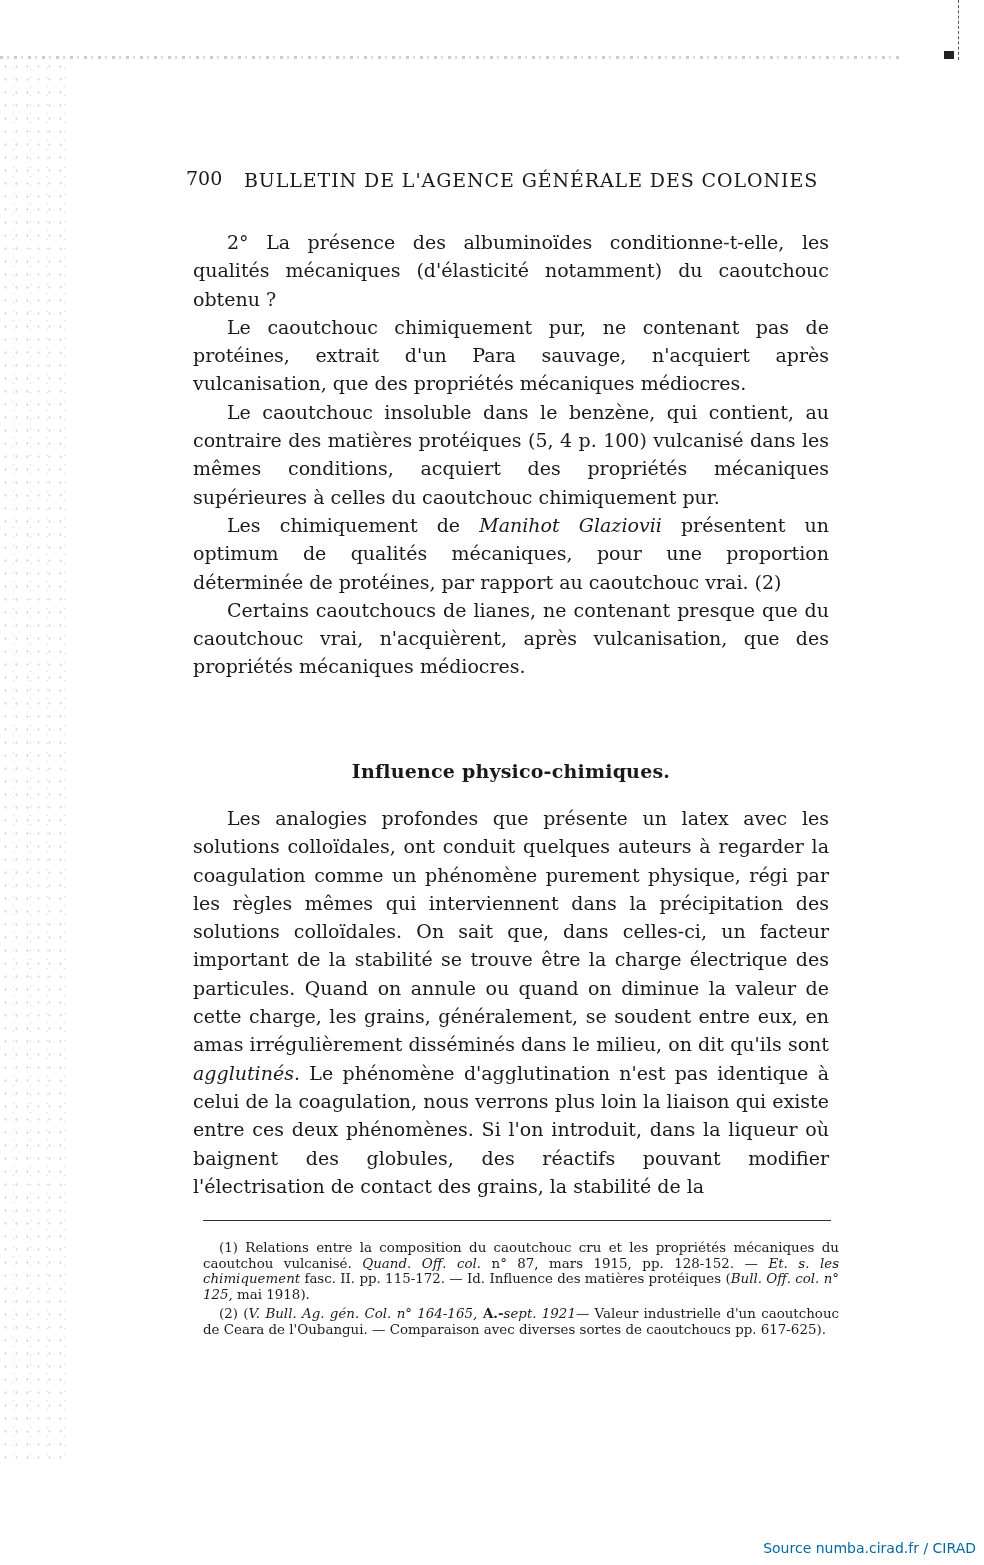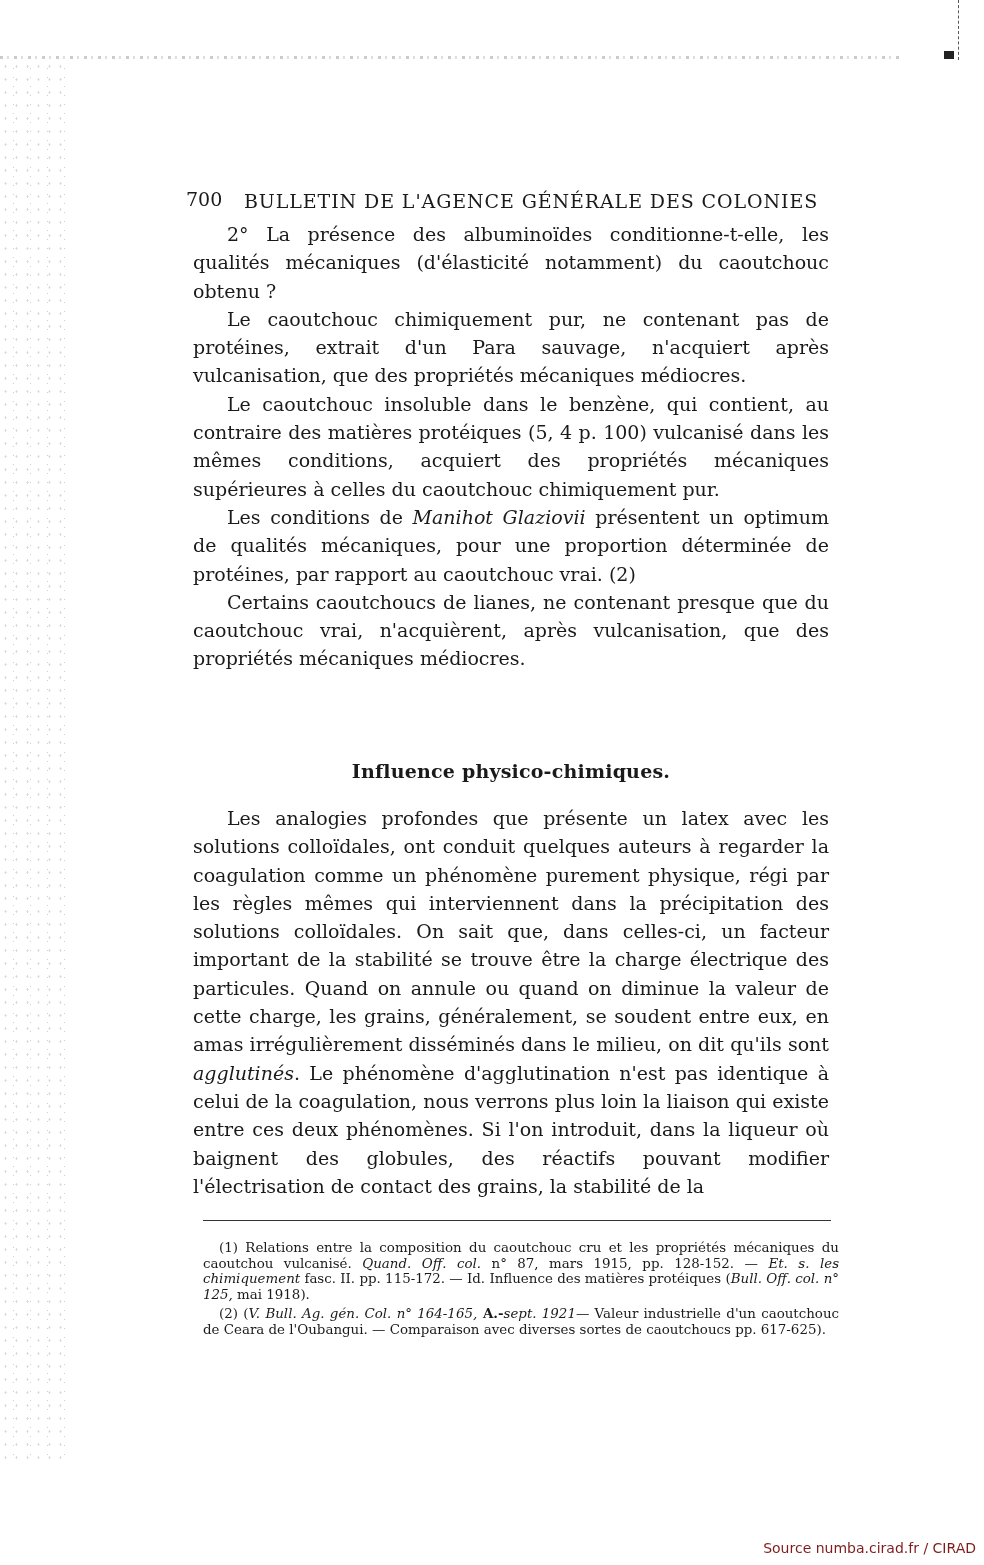--- a/index.html
+++ b/index.html
@@ -22,73 +22,73 @@
       opacity: .45;
     }
     .mark-right {
       position: absolute; left: 958px; top: 0; width: 1px; height: 60px;
       border-left: 1px dashed #555;
     }
     .mark-right-blob {
       position: absolute; left: 944px; top: 51px; width: 10px; height: 8px; background: #222;
     }
     .running-head {
-      position: absolute; left: 186px; top: 188px; width: 650px; height: 28px;
+      position: absolute; left: 186px; top: 167px; width: 650px; height: 28px;
     }
     .page-number {
       position: absolute; left: 0; top: 0; font-size: 19px;
     }
     .header-title {
       position: absolute; left: 58px; top: 2px; font-size: 19px; letter-spacing: 0.9px;
       text-transform: uppercase; font-variant: small-caps;
     }
     .body-text {
       position: absolute; left: 193px; width: 636px;
       font-size: 19px; line-height: 28.3px; text-align: justify;
     }
     .body-text p { margin: 0; text-indent: 34px; }
     .body-text .sc { font-variant: small-caps; }
-    .block1 { top: 220px; }
+    .block1 { top: 228px; }
     .section-heading {
       position: absolute; left: 193px; width: 636px; top: 760px;
       text-align: center; font-size: 19px; font-weight: bold; letter-spacing: .2px;
     }
     .block2 { top: 804px; }
     .rule {
       position: absolute; left: 203px; top: 1220px; width: 628px; height: 0;
       border-top: 1.5px solid #333;
     }
     .footnotes {
       position: absolute; left: 203px; width: 636px; top: 1240px;
       font-size: 13.4px; line-height: 15.6px; text-align: justify;
     }
     .footnotes p { margin: 0 0 4px 0; text-indent: 16px; }
     .source {
       position: absolute; right: 8px; top: 1540px;
-      font-family: "DejaVu Sans", "Liberation Sans", sans-serif; font-size: 14px; color: #7f1d1d;
+      font-family: "DejaVu Sans", "Liberation Sans", sans-serif; font-size: 14px; color: #0369a1;
     }
   </style>
 </head>
 <body>
 
 <div class="noise-top"></div>
 <div class="noise-left"></div>
 <div class="mark-right"></div>
 <div class="mark-right-blob"></div>
 
 <div class="running-head">
   <span class="page-number">700</span>
   <span class="header-title">Bulletin de l'Agence Générale des Colonies</span>
 </div>
 
 <div class="body-text block1">
   <p>2° La présence des albuminoïdes conditionne-t-elle, les qualités mécaniques (d'élasticité notamment) du caoutchouc obtenu ?</p>
   <p>Le caoutchouc chimiquement pur, ne contenant pas de protéines, extrait d'un Para sauvage, n'acquiert après vulcanisation, que des propriétés mécaniques médiocres.</p>
   <p>Le caoutchouc insoluble dans le benzène, qui contient, au contraire des matières protéiques (5, 4 p. 100) vulcanisé dans les mêmes conditions, acquiert des propriétés mécaniques supérieures à celles du caoutchouc chimiquement pur.</p>
-  <p><span>Les conditions de </span><i>Manihot Glaziovii</i><span> présentent un optimum de qualités mécaniques, pour une proportion déterminée de protéines, par rapport au caoutchouc vrai. (2)</span></p>
+  <p><span>Les chimiquement de </span><i>Manihot Glaziovii</i><span> présentent un optimum de qualités mécaniques, pour une proportion déterminée de protéines, par rapport au caoutchouc vrai. (2)</span></p>
   <p>Certains caoutchoucs de lianes, ne contenant presque que du caoutchouc vrai, n'acquièrent, après vulcanisation, que des propriétés mécaniques médiocres.</p>
 </div>
 
 <div class="section-heading">Influence physico-chimiques.</div>
 
 <div class="body-text block2">
   <p><span>Les analogies profondes que présente un latex avec les solutions colloïdales, ont conduit quelques auteurs à regarder la coagulation comme un phénomène purement physique, régi par les règles mêmes qui interviennent dans la précipitation des solutions colloïdales. On sait que, dans celles-ci, un facteur important de la stabilité se trouve être la charge électrique des particules. Quand on annule ou quand on diminue la valeur de cette charge, les grains, généralement, se soudent entre eux, en amas irrégulièrement disséminés dans le milieu, on dit qu'ils sont </span><i>agglutinés</i><span>. Le phénomène d'agglutination n'est pas identique à celui de la coagulation, nous verrons plus loin la liaison qui existe entre ces deux phénomènes. Si l'on introduit, dans la liqueur où baignent des globules, des réactifs pouvant modifier l'électrisation de contact des grains, la stabilité de la</span></p>
 </div>
 
 <div class="rule"></div>

